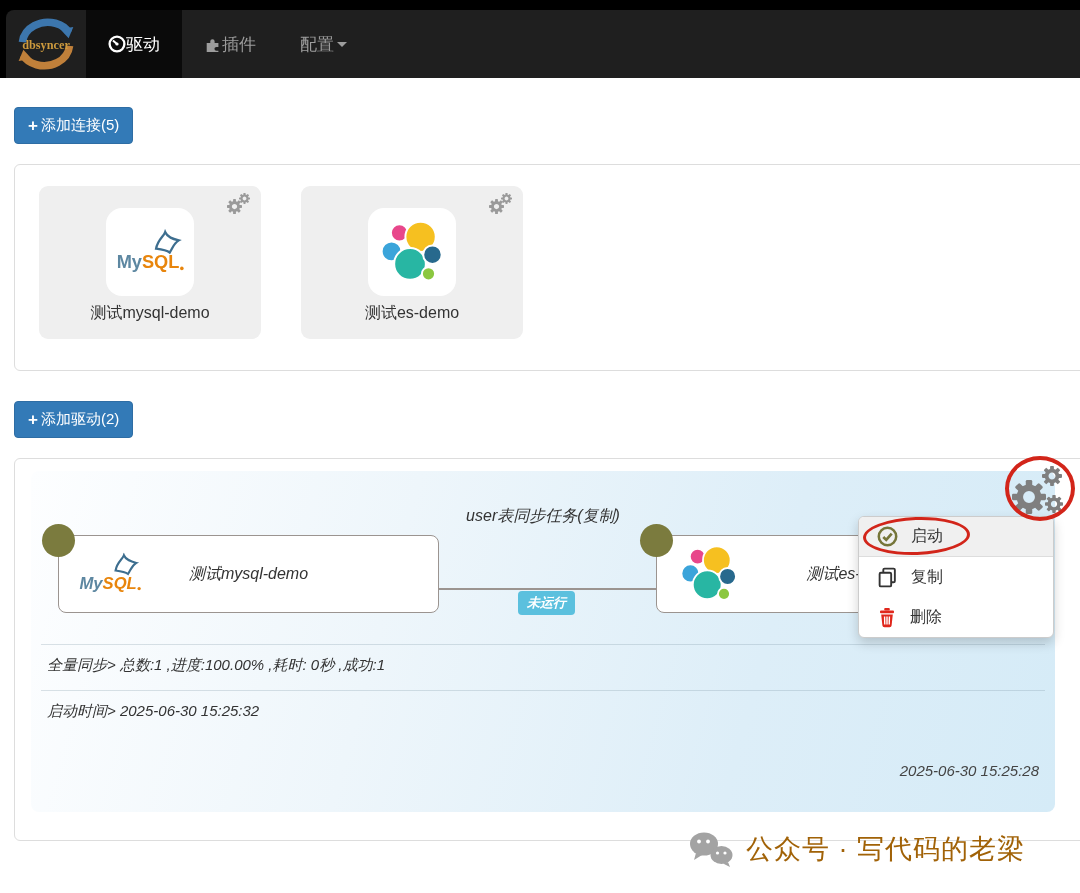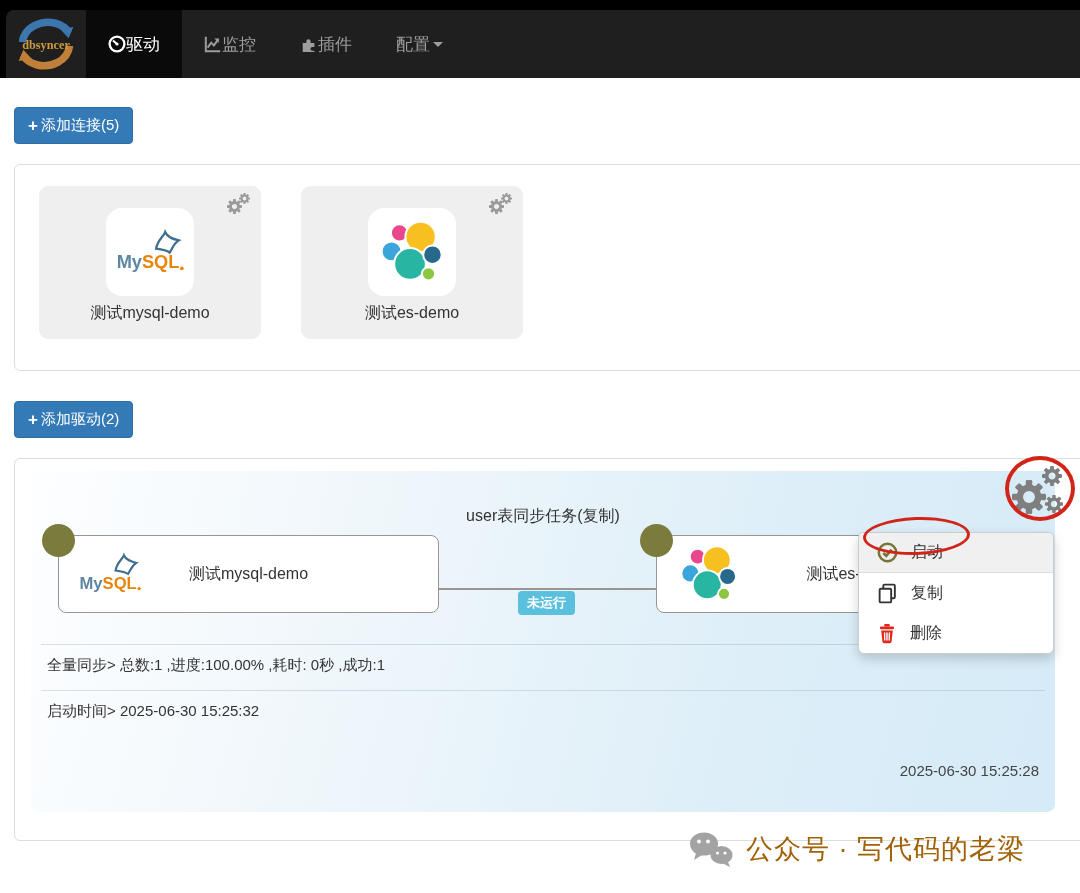--- a/index.html
+++ b/index.html
@@ -42,21 +42,21 @@
   .card-gears { position:absolute; right:8px; top:7px; width:26px; height:22px; color:#9a9a9a; cursor:pointer; }
   .card-gears .g-big { position:absolute; left:0; top:6px; width:15px; height:15px; }
   .card-gears .g-small { position:absolute; left:12px; top:0; width:11px; height:11px; }
   .logo-tile { position:absolute; left:67px; top:22px; width:88px; height:88px; background:#fff;
                border-radius:16px; display:flex; align-items:center; justify-content:center; }
   .conn-label { position:absolute; left:0; right:0; bottom:15px; text-align:center;
                 font-size:16px; color:#333; }
 
   
   .grad { position:absolute; left:16px; top:12px; width:1024px; height:341px; border-radius:8px;
-          background:linear-gradient(105deg,#fdfeff 0%,#eef6fb 35%,#ddeef8 70%,#d5ebf7 100%); }
+          background:linear-gradient(105deg,#fdfeff 0%,#eef6fb 35%,#ddeef8 70%,#d5ebf7 100%);font-style:italic; }
   .task-title { position:absolute; top:35px; left:0; right:0; text-align:center;
                 font-size:16px; color:#333; }
   .node-box { position:absolute; top:64px; height:78px; background:#fff;
               border:1px solid #9b9490; border-radius:8px; cursor:pointer; }
   #node-source { left:27px; width:381px; }
   #node-target { left:625px; width:395px; }
   .node-label { position:absolute; left:0; right:0; top:0; bottom:0; display:flex;
                 align-items:center; justify-content:center; font-size:16px; color:#333; }
   .node-logo { position:absolute; top:50%; transform:translateY(-50%); }
   #node-source .node-logo { left:16px; }
@@ -75,21 +75,21 @@
   .updated-time { position:absolute; right:16px; top:291px; font-size:15px; color:#444; }
 
   
   .driver-gears { position:absolute; left:1010px; top:464px; width:62px; height:58px;
                   color:#7f7f7f; cursor:pointer; z-index:15; }
   .driver-gears .g1 { position:absolute; left:2px; top:16px; width:34px; height:34px; }
   .driver-gears .g2 { position:absolute; left:32px; top:2px; width:20px; height:20px; }
   .driver-gears .g3 { position:absolute; left:35px; top:31px; width:18px; height:18px; }
 
   
-  .dropdown-menu { position:absolute; left:858px; top:532px; width:196px; background:#fff;
+  .dropdown-menu { position:absolute; left:858px; top:516px; width:196px; background:#fff;
                    border:1px solid #ccc; border-radius:6px; box-shadow:0 5px 12px rgba(0,0,0,0.18);
                    z-index:20; overflow:hidden; }
   .menu-item { height:40px; display:flex; align-items:center; gap:13px; padding:0 0 0 18px;
                font-size:16px; color:#333; cursor:pointer; }
   .menu-item.highlight { background:#f0f0f0; border-bottom:1px solid #ddd; }
   .menu-item svg { display:block; }
 
   
   .anno { position:absolute; border:3.5px solid #d2251a; border-radius:50%; z-index:30; pointer-events:none; }
   #anno-gear { left:1005px; top:456px; width:70px; height:65px; border-width:4px; }
@@ -152,28 +152,20 @@
       <div class="nav-item active">
         <svg width="18" height="18" viewBox="0 0 20 20">
           <circle cx="10" cy="10" r="8.2" fill="none" stroke="currentColor" stroke-width="2.6"></circle>
           <line x1="10" y1="10" x2="5.5" y2="6" stroke="currentColor" stroke-width="2.2"></line>
           <circle cx="10" cy="10" r="1.8" fill="currentColor"></circle>
         </svg>
         <span>驱动</span>
       </div>
       <div class="nav-item">
         <svg width="18" height="18" viewBox="0 0 20 20">
-          <path d="M2 2 V18 H18" fill="none" stroke="currentColor" stroke-width="2.2"></path>
-          <path d="M4 14 L8 8.5 L11 11.5 L16 4.5" fill="none" stroke="currentColor" stroke-width="2.2"></path>
-          <path d="M16.5 9 V4 H11.5 Z" fill="currentColor"></path>
-        </svg>
-        <span>监控</span>
-      </div>
-      <div class="nav-item">
-        <svg width="18" height="18" viewBox="0 0 20 20">
           <path d="M3 9 h4 v-2 a2.4 2.4 0 0 1 4.8 0 v2 H16 v4.2 h-2.2 a2.2 2.2 0 0 0 0 4.4 H16 V19 H3 Z" fill="currentColor"></path>
         </svg>
         <span>插件</span>
       </div>
       <div class="nav-item">
         <span>配置</span>
         <span class="caret"></span>
       </div>
     </div>
   </div>

